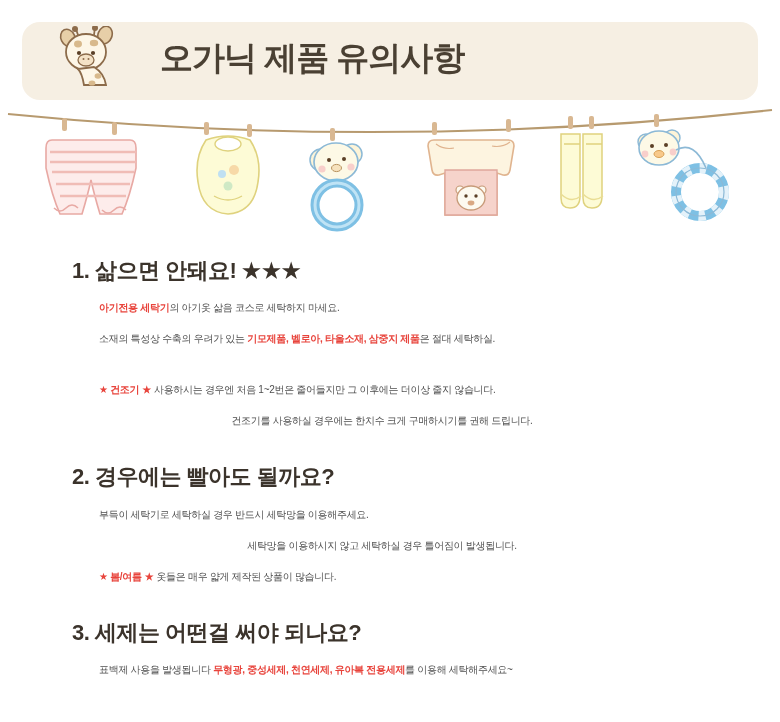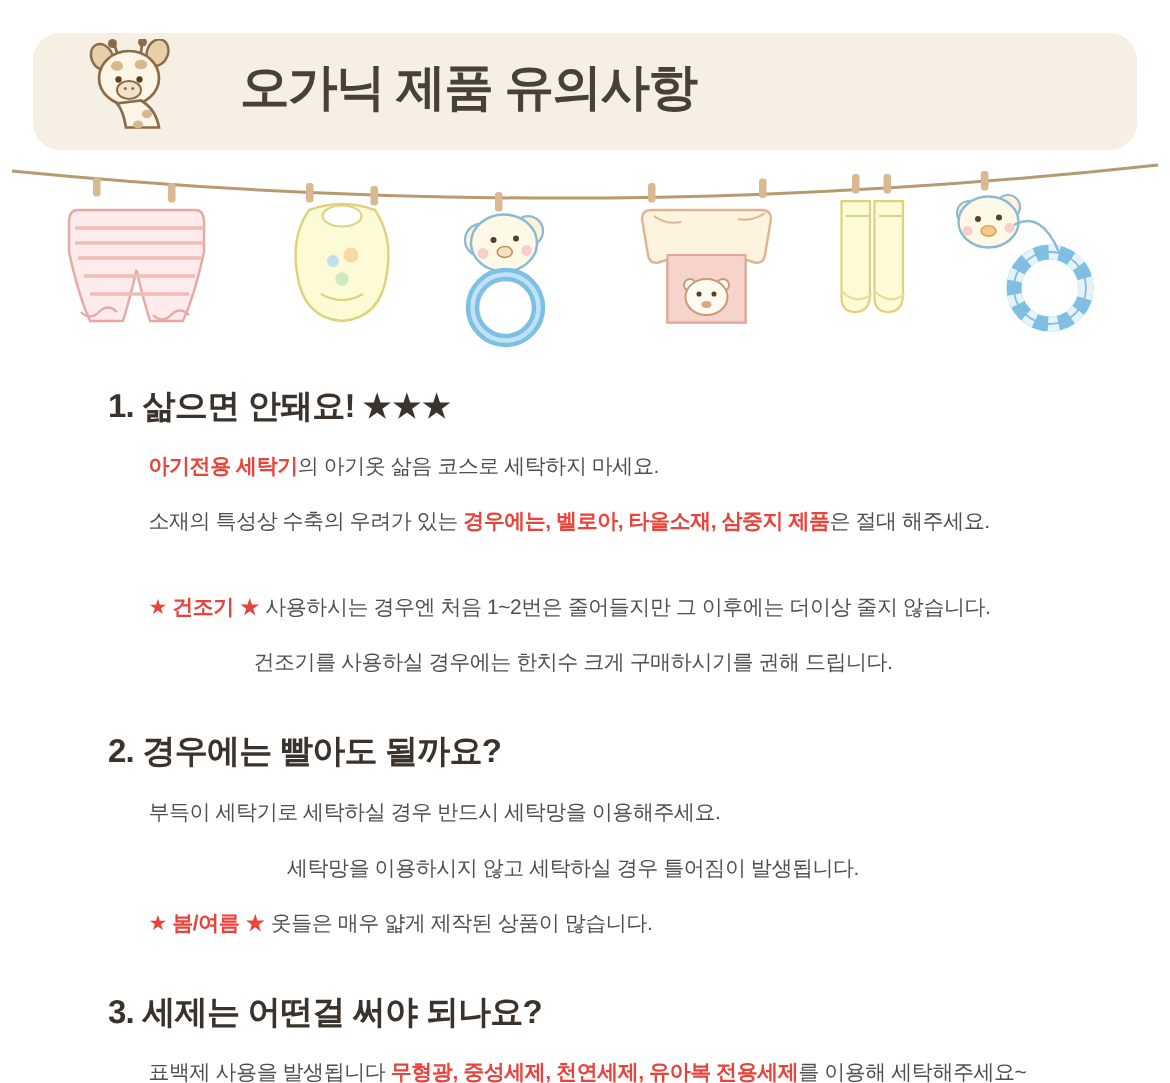--- a/index.html
+++ b/index.html
@@ -75,21 +75,21 @@
     padding-left: 72px;
     margin: 0 0 14px 0;
     line-height: 1.2;
   }
   .q .stars {
     color: #3b332b;
     font-size: 21px;
     letter-spacing: 1px;
   }
   .body-line {
-    font-size: 14px;
+    font-size: 10px;
     line-height: 1.5;
     letter-spacing: -0.3px;
     color: #4f4f4f;
     padding-left: 99px;
     white-space: nowrap;
     margin-top: 16px;
   }
   .body-line.indent { padding-left: 130px; text-align: center; }
   .red { color: #e8443c; font-weight: bold; }
   .star-red { color: #e8443c; }
@@ -220,21 +220,21 @@
       <div class="q">
         <span>1.</span>
         <span>삶으면 안돼요!</span>
         <span class="stars">★★★</span>
       </div>
 
       <div class="body-line">
         <span class="red">아기전용 세탁기</span><span>의 아기옷 삶음 코스로 세탁하지 마세요.</span>
       </div>
       <div class="body-line">
-        <span>소재의 특성상 수축의 우려가 있는 </span><span class="red">경우에는, 벨로아, 타올소재, 삼중지 제품</span><span>은 절대 해주세요.</span>
+        <span>소재의 특성상 수축의 우려가 있는 </span><span class="red">기모제품, 벨로아, 타올소재, 삼중지 제품</span><span>은 절대 세탁하실.</span>
       </div>
 
       <div class="gap-m"></div>
 
       <div class="body-line">
         <span class="star-red">★ </span><span class="red">건조기</span><span class="star-red"> ★ </span><span>사용하시는 경우엔 처음 1~2번은 줄어들지만 그 이후에는 더이상 줄지 않습니다.</span>
       </div>
       <div class="body-line indent">
         <span>건조기를 사용하실 경우에는 한치수 크게 구매하시기를 권해 드립니다.</span>
       </div>

